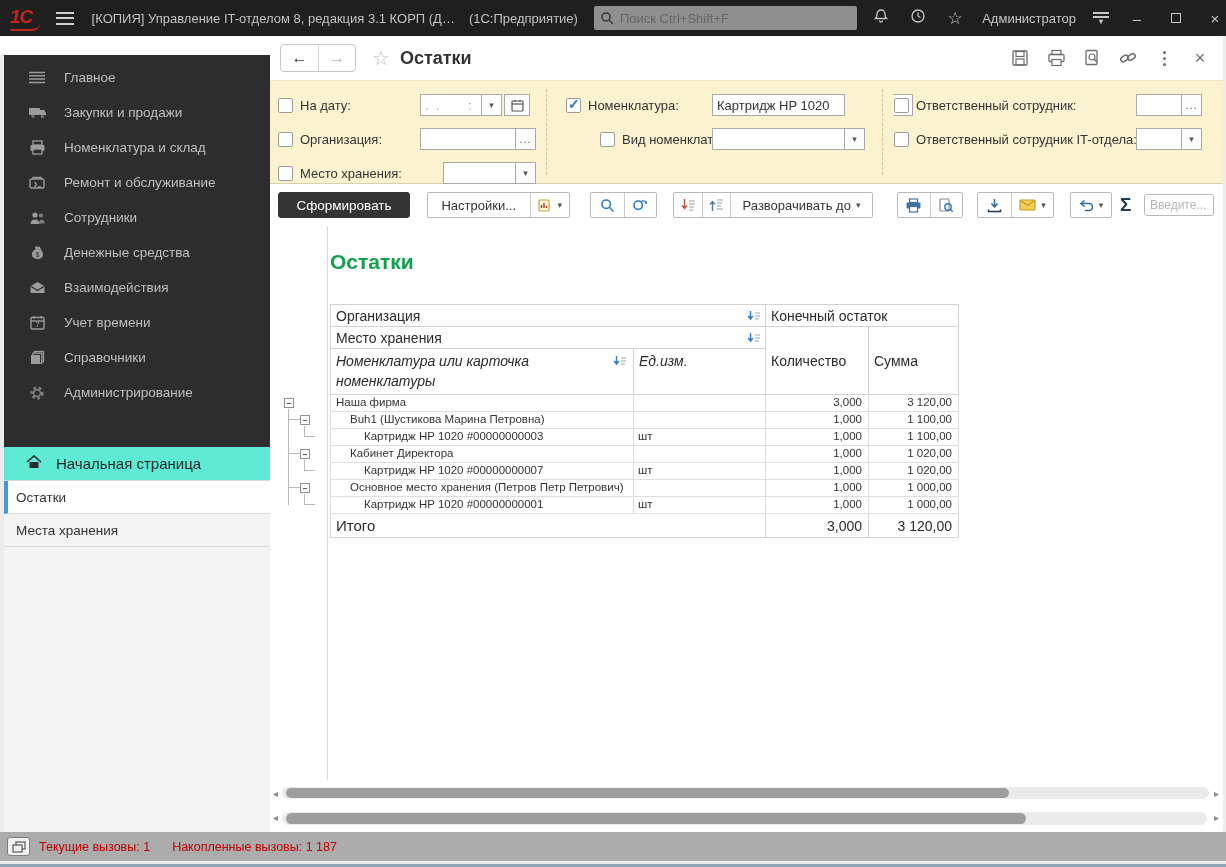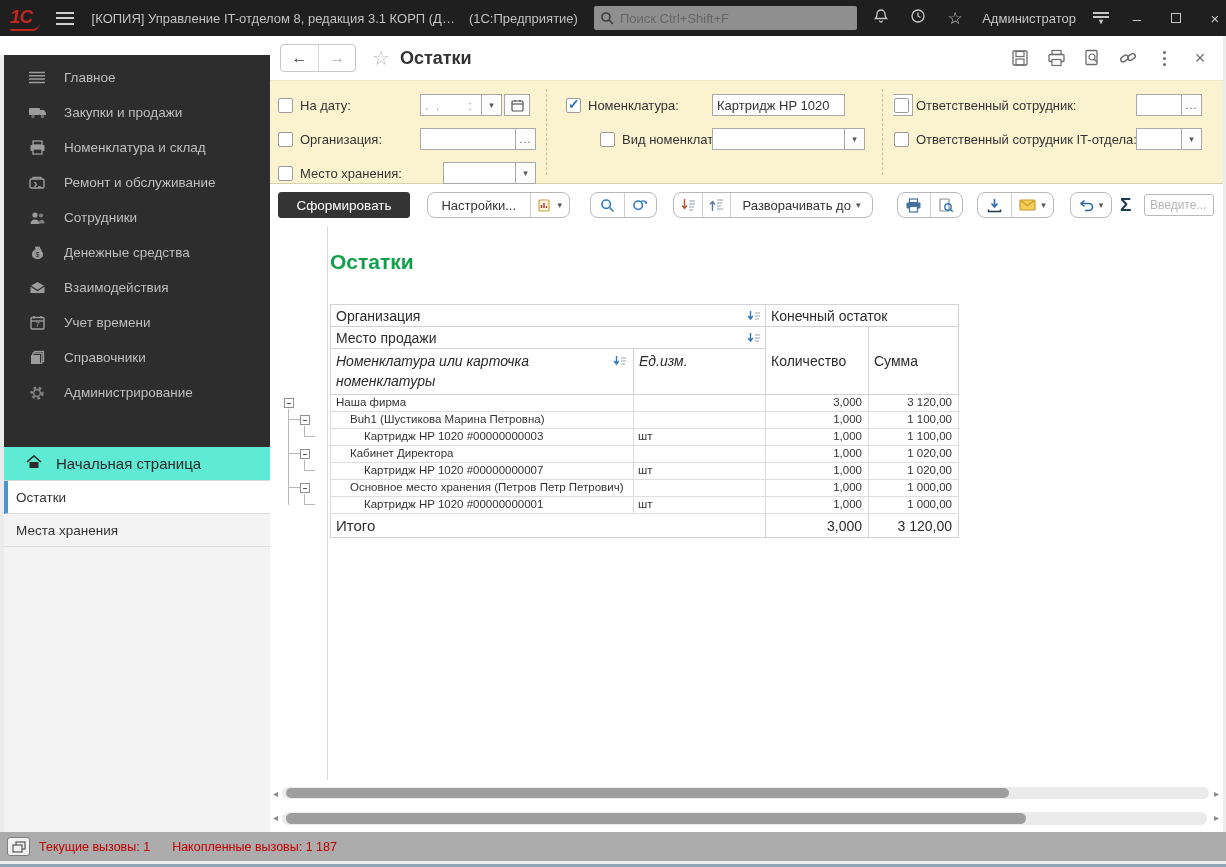--- a/index.html
+++ b/index.html
@@ -65,21 +65,21 @@
   .fin::placeholder { color:#9f9f9f; }
   .fbtn { width:20px; height:22px; border:1px solid #a9a9a9; border-left:none; background:#fdfdfd; display:flex; align-items:center; justify-content:center; font-size:9px; color:#555; cursor:pointer; }
   .fbtn.cal { border-left:1px solid #a9a9a9; margin-left:2px; width:26px; }
   .fbtn.dots { font-size:11px; letter-spacing:1px; }
 
   
   .toolbar { position:relative; height:42px; background:#fff;text-decoration:underline; }
   .abs { position:absolute; }
   .btn { height:26px; top:8px; border:1px solid #b9b9b9; border-radius:3px; background:#fff; display:flex; align-items:center; justify-content:center; font-size:13px; color:#333; cursor:pointer; }
   .btn-dark { background:#343434; color:#fff; border-color:#343434; font-size:13.5px; }
-  .bgrp { top:8px; height:26px; display:flex; border:1px solid #b9b9b9; border-radius:8px; background:#fff; overflow:hidden; }
+  .bgrp { top:8px; height:26px; display:flex; border:1px solid #b9b9b9; border-radius:2px; background:#fff; overflow:hidden; }
   .bgrp .seg { display:flex; align-items:center; justify-content:center; cursor:pointer; font-size:13px; color:#333; }
   .bgrp .seg + .seg { border-left:1px solid #cdcdcd; }
   .caret { font-size:9px; color:#555; margin-left:5px; }
   .sigma { font-size:19px; font-weight:bold; color:#203a52; top:10px; cursor:pointer; }
   .quick { top:10px; height:22px; width:70px; border:1px solid #b9b9b9; border-radius:3px; font-size:12px; padding:0 5px; color:#333; outline:none; }
   .quick::placeholder { color:#b5b5b5; }
 
   
   .report { position:relative; flex:1; background:#fff; overflow:hidden; }
   .gutline { position:absolute; left:57px; top:0; bottom:26px; width:1px; background:#dadada; }
@@ -515,21 +515,21 @@
               <span>Организация</span>
               <svg class="sort-ic" width="14" height="12" viewBox="0 0 14 12">
                   <path d="M3.5 1v7.5M1.2 6l2.3 3 2.3-3" fill="none" stroke="#2e79bf" stroke-width="1.4"></path>
                   <path d="M8 3h5M8 6h5M8 9h4" stroke="#9aa7b0" stroke-width="1.2"></path>
                 </svg>
             </th>
             <th colspan="2"><span>Конечный остаток</span></th>
           </tr>
           <tr>
             <th colspan="2">
-              <span>Место продажи</span>
+              <span>Место хранения</span>
               <svg class="sort-ic" width="14" height="12" viewBox="0 0 14 12">
                   <path d="M3.5 1v7.5M1.2 6l2.3 3 2.3-3" fill="none" stroke="#2e79bf" stroke-width="1.4"></path>
                   <path d="M8 3h5M8 6h5M8 9h4" stroke="#9aa7b0" stroke-width="1.2"></path>
                 </svg>
             </th>
             <th rowspan="2"><span>Количество</span></th>
             <th rowspan="2"><span>Сумма</span></th>
           </tr>
           <tr class="h3">
             <th style="padding-right:24px">

